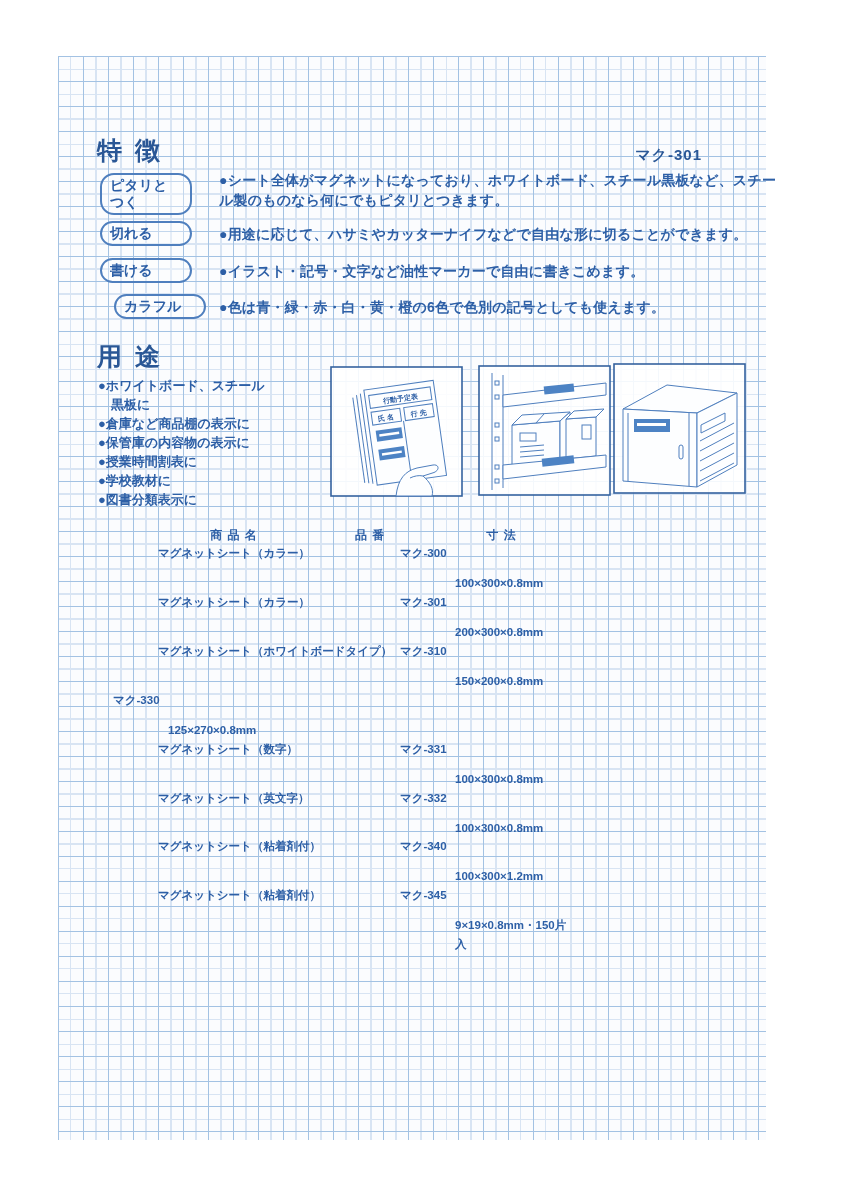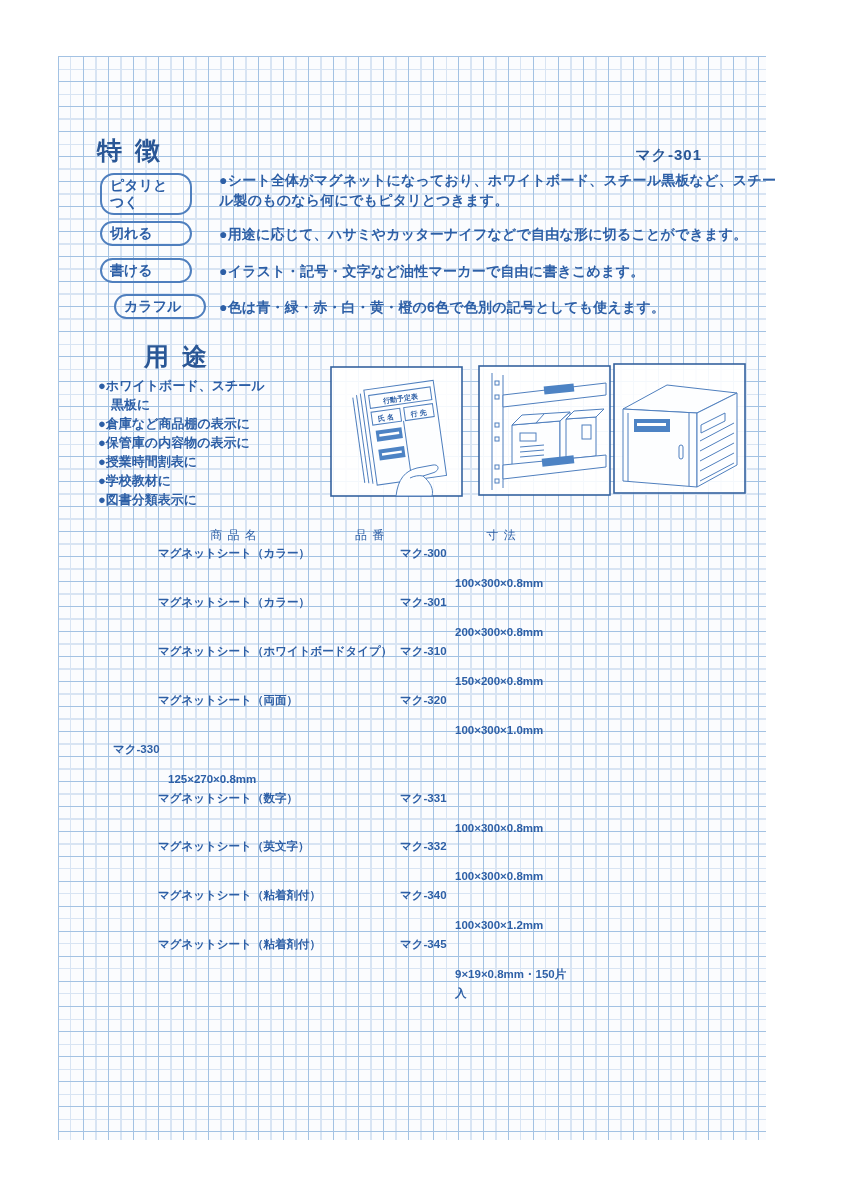--- a/index.html
+++ b/index.html
@@ -50,21 +50,21 @@
 
   .ill { position:absolute; }
   .ill-frame { fill:rgba(255,255,255,0.88); stroke:#35629f; stroke-width:1.6; }
   .ill-line  { stroke:#4f7fbe; stroke-width:1; fill:none; }
   .ill-face  { stroke:#4f7fbe; stroke-width:1; fill:#fdfeff; }
   .ill-text  { font-size:7px; font-weight:bold; fill:#2d5fa6; }
   .strip     { fill:#4d83c4; stroke:none; }
   .strip-dash{ fill:#ffffff; stroke:none; }
 
   .table { position:absolute; left:55px; top:470px; width:460px; color:#2d5fa6; }
-  .t-head { display:flex; font-size:12px; font-weight:normal; line-height:18px; }
+  .t-head { display:flex; font-size:12px; font-weight:bold; line-height:18px; }
   .t-head .h-name { width:242px; text-align:center; letter-spacing:1px; }
   .t-head .h-code { width:75px;  text-align:left; letter-spacing:1px; }
   .t-head .h-size { flex:1;      text-align:center; letter-spacing:1px; }
   .t-row { display:flex; font-size:11.5px; font-weight:600; line-height:18.9px; }
   .t-row .c-name { width:242px;margin-left:45px; }
   .t-row .c-code { width:55px; }
   .t-row .c-size { flex:1; padding-left:0;margin-top:30px; }
 </style>
 </head>
 <body>
@@ -80,21 +80,21 @@
 
   <div class="feat-box" style="top:165px;">切れる</div>
   <p class="feat-desc" style="top:168px;">●用途に応じて、ハサミやカッターナイフなどで自由な形に切ることができます。</p>
 
   <div class="feat-box" style="top:202px;">書ける</div>
   <p class="feat-desc" style="top:205px;">●イラスト・記号・文字など油性マーカーで自由に書きこめます。</p>
 
   <div class="feat-box" style="top:238px;margin-left:14px;">カラフル</div>
   <p class="feat-desc" style="top:241px;">●色は青・緑・赤・白・黄・橙の6色で色別の記号としても使えます。</p>
 
-  <h2 class="sec-title" style="top:284px;margin-left:47px;">用 途</h2>
+  <h2 class="sec-title" style="top:284px;">用 途</h2>
   <ul class="uses-list">
     <li>●ホワイトボード、スチール黒板に</li>
     <li>●倉庫など商品棚の表示に</li>
     <li>●保管庫の内容物の表示に</li>
     <li>●授業時間割表に</li>
     <li>●学校教材に</li>
     <li>●図書分類表示に</li>
   </ul>
 
   <svg class="ill" style="left:272px; top:310px;" width="133" height="131" viewBox="0 0 133 131">
@@ -194,25 +194,20 @@
       <span class="c-name">マグネットシート（カラー）</span>
       <span class="c-code">マク-301</span>
       <span class="c-size">200×300×0.8mm</span>
     </div>
     <div class="t-row">
       <span class="c-name">マグネットシート（ホワイトボードタイプ）</span>
       <span class="c-code">マク-310</span>
       <span class="c-size">150×200×0.8mm</span>
     </div>
     <div class="t-row">
-      <span class="c-name">マグネットシート（両面）</span>
-      <span class="c-code">マク-320</span>
-      <span class="c-size">100×300×1.0mm</span>
-    </div>
-    <div class="t-row">
       <span class="c-code">マク-330</span>
       <span class="c-size">125×270×0.8mm</span>
     </div>
     <div class="t-row">
       <span class="c-name">マグネットシート（数字）</span>
       <span class="c-code">マク-331</span>
       <span class="c-size">100×300×0.8mm</span>
     </div>
     <div class="t-row">
       <span class="c-name">マグネットシート（英文字）</span>

